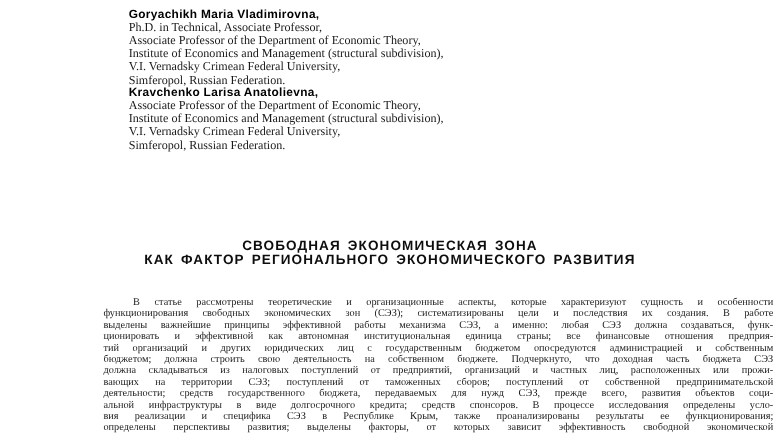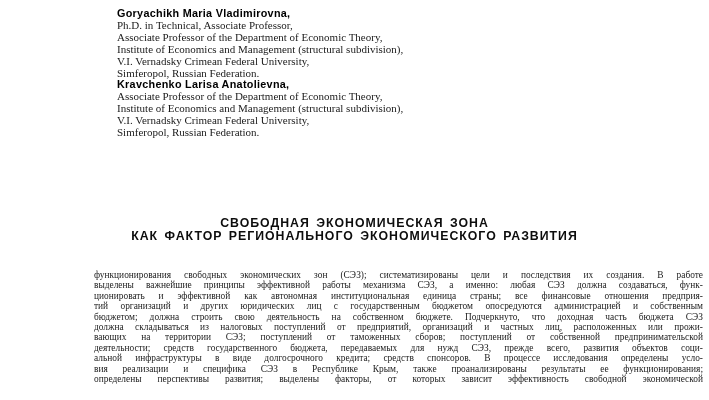--- a/index.html
+++ b/index.html
@@ -80,20 +80,21 @@
     </div>
   </div>
 
   <div class="title-block title-ru">
     <div>СВОБОДНАЯ ЭКОНОМИЧЕСКАЯ ЗОНА</div>
     <div>КАК ФАКТОР РЕГИОНАЛЬНОГО ЭКОНОМИЧЕСКОГО РАЗВИТИЯ</div>
   </div>
 
 
   <div class="abstract">
+    <div class="line first">В статье рассмотрены теоретические и организационные аспекты, которые характеризуют сущность и особенности</div>
     <div class="line">функционирования свободных экономических зон (СЭЗ); систематизированы цели и последствия их создания. В работе</div>
     <div class="line">выделены важнейшие принципы эффективной работы механизма СЭЗ, а именно: любая СЭЗ должна создаваться, функ-</div>
     <div class="line">ционировать и эффективной как автономная институциональная единица страны; все финансовые отношения предприя-</div>
     <div class="line">тий организаций и других юридических лиц с государственным бюджетом опосредуются администрацией и собственным</div>
     <div class="line">бюджетом; должна строить свою деятельность на собственном бюджете. Подчеркнуто, что доходная часть бюджета СЭЗ</div>
     <div class="line">должна складываться из налоговых поступлений от предприятий, организаций и частных лиц, расположенных или прожи-</div>
     <div class="line">вающих на территории СЭЗ; поступлений от таможенных сборов; поступлений от собственной предпринимательской</div>
     <div class="line">деятельности; средств государственного бюджета, передаваемых для нужд СЭЗ, прежде всего, развития объектов соци-</div>
     <div class="line">альной инфраструктуры в виде долгосрочного кредита; средств спонсоров. В процессе исследования определены усло-</div>
     <div class="line">вия реализации и специфика СЭЗ в Республике Крым, также проанализированы результаты ее функционирования;</div>

